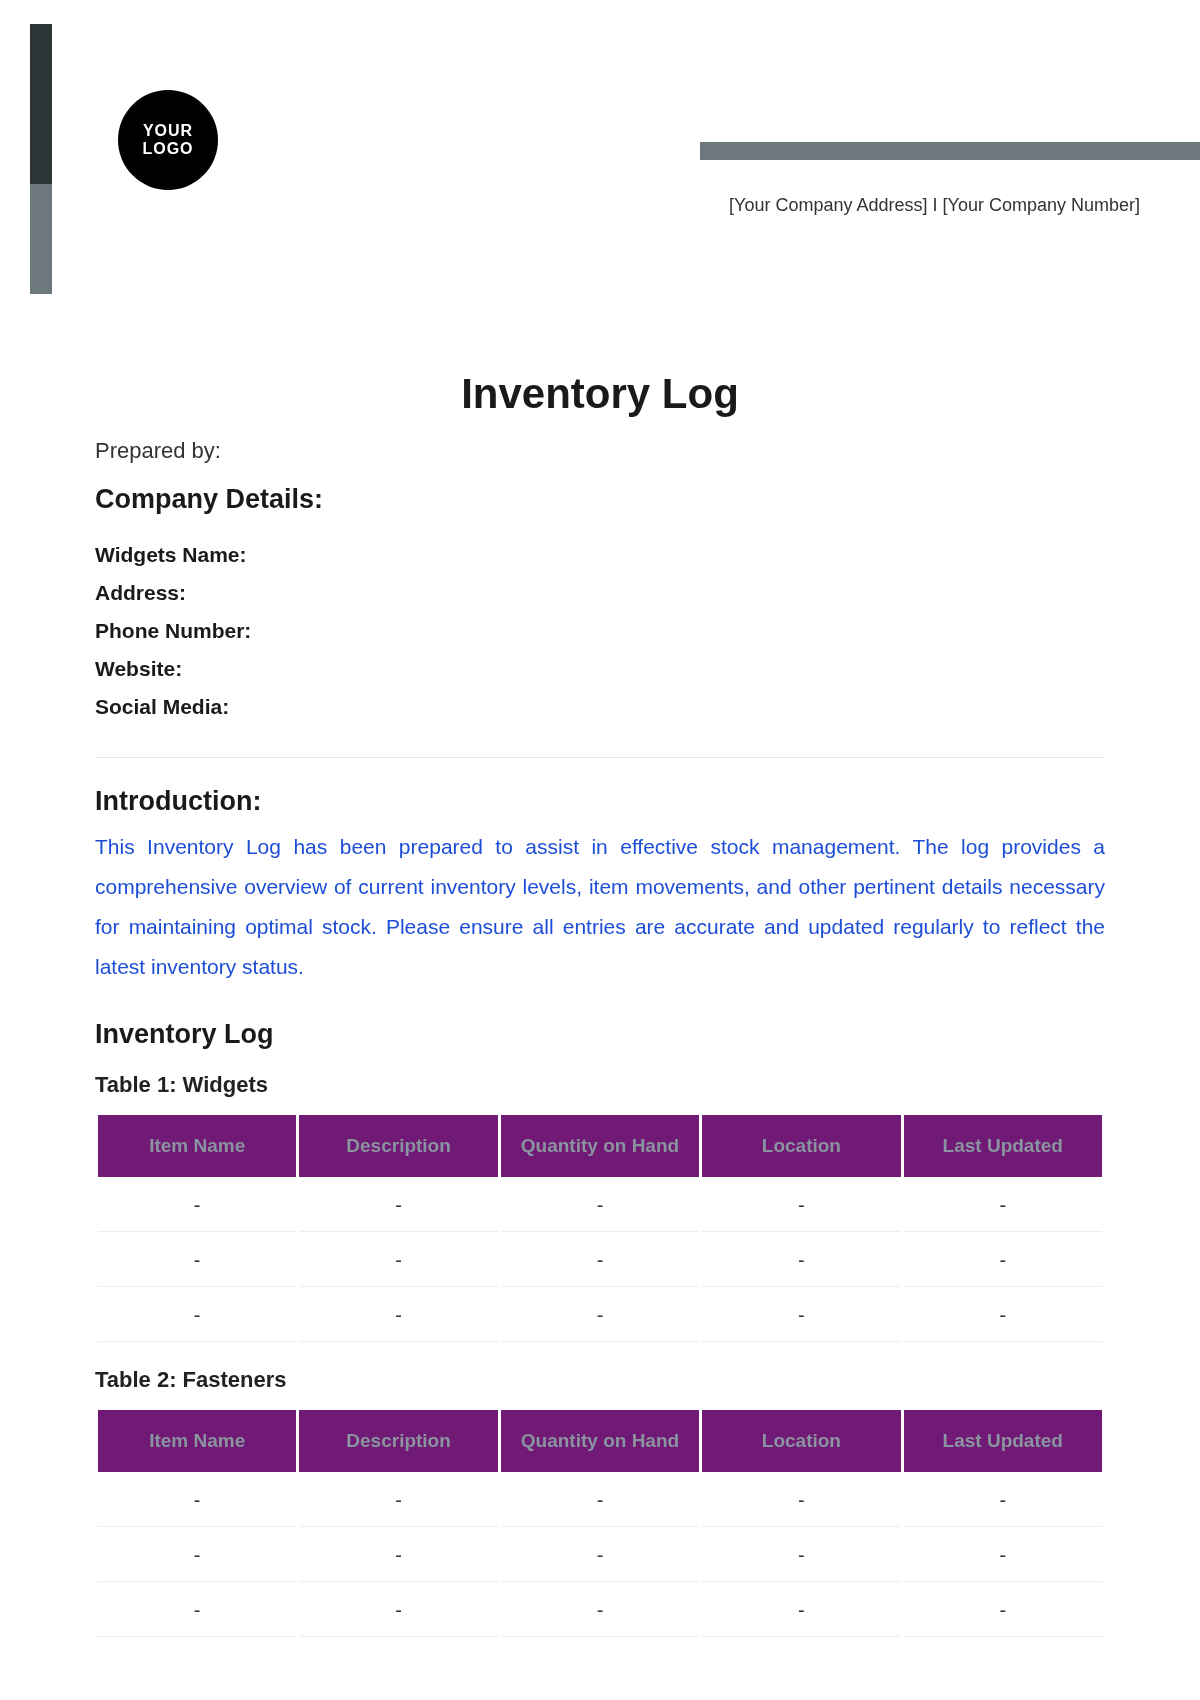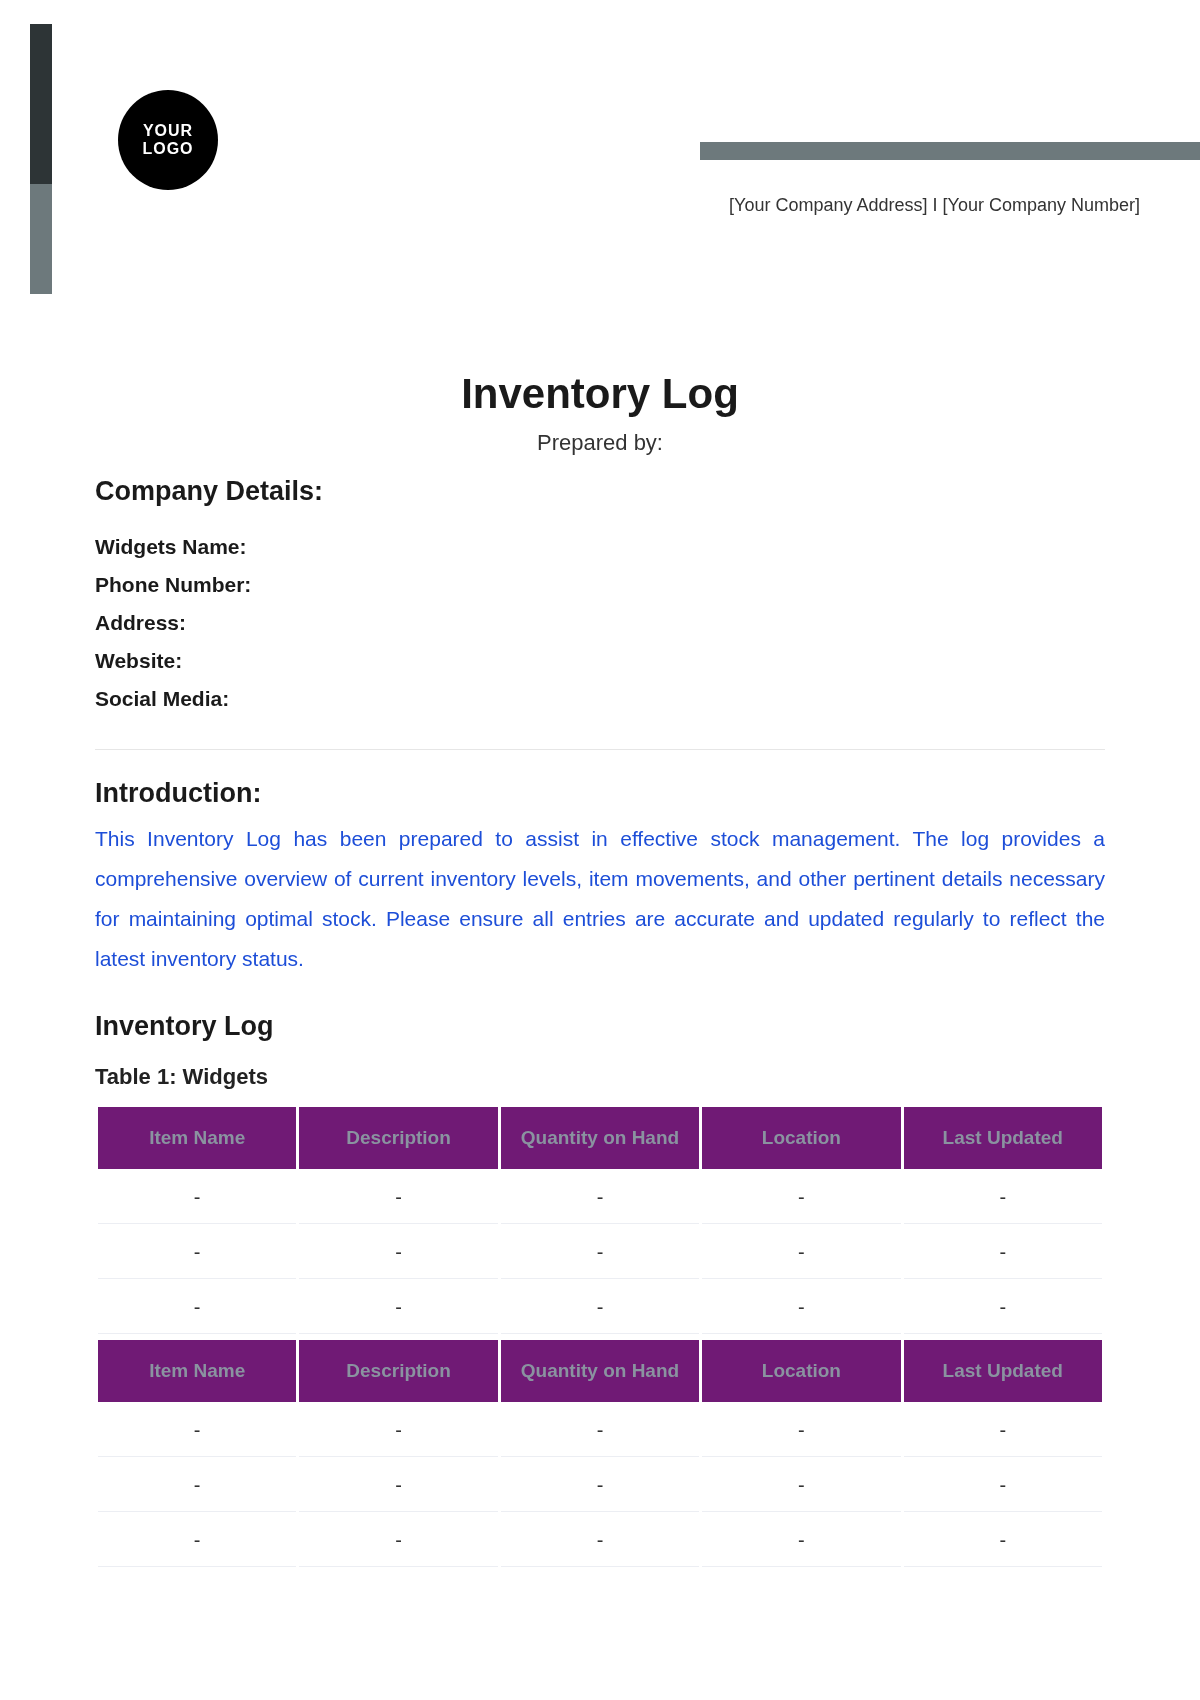--- a/index.html
+++ b/index.html
@@ -51,24 +51,23 @@
     left:95px; right:95px;
     top:370px;
   }
   .doc-title{
     text-align:center;
     font-size:42px;
     font-weight:800;
     color:#1a1a1a;
   }
   .prepared{
-    text-align:center;
     font-size:22px;
     color:#333;
-    margin-top:12px;
+    margin-top:20px;
   }
   h2.section{
     font-size:27px;
     font-weight:800;
     color:#1a1a1a;
     margin-top:32px;
   }
   .details-list{ margin-top:28px; }
   .details-list div{
     font-size:21px;
@@ -138,22 +137,22 @@
 </div>
 
 <div class="content">
 
   <h1 class="doc-title">Inventory Log</h1>
   <div class="prepared">Prepared by:</div>
 
   <h2 class="section" style="margin-top:20px;">Company Details:</h2>
   <div class="details-list">
     <div>Widgets Name:</div>
+    <div>Address:</div>
     <div>Phone Number:</div>
-    <div>Address:</div>
     <div>Website:</div>
     <div>Social Media:</div>
   </div>
 
   <hr class="sep">
 
   <h2 class="section" style="margin-top:0;">Introduction:</h2>
   <p class="intro">This Inventory Log has been prepared to assist in effective stock management. The log provides a comprehensive overview of current inventory levels, item movements, and other pertinent details necessary for maintaining optimal stock. Please ensure all entries are accurate and updated regularly to reflect the latest inventory status.</p>
 
   <h2 class="section">Inventory Log</h2>
@@ -187,20 +186,21 @@
           </tr>
           <tr>
             <td>-</td>
             <td>-</td>
             <td>-</td>
             <td>-</td>
             <td>-</td>
           </tr>
         </tbody>
       </table>
+      <div class="table-title">Table 2: Fasteners</div>
       <table class="inv">
         <thead>
           <tr>
             <th>Item Name</th>
             <th>Description</th>
             <th>Quantity on Hand</th>
             <th>Location</th>
             <th>Last Updated</th>
           </tr>
         </thead>

